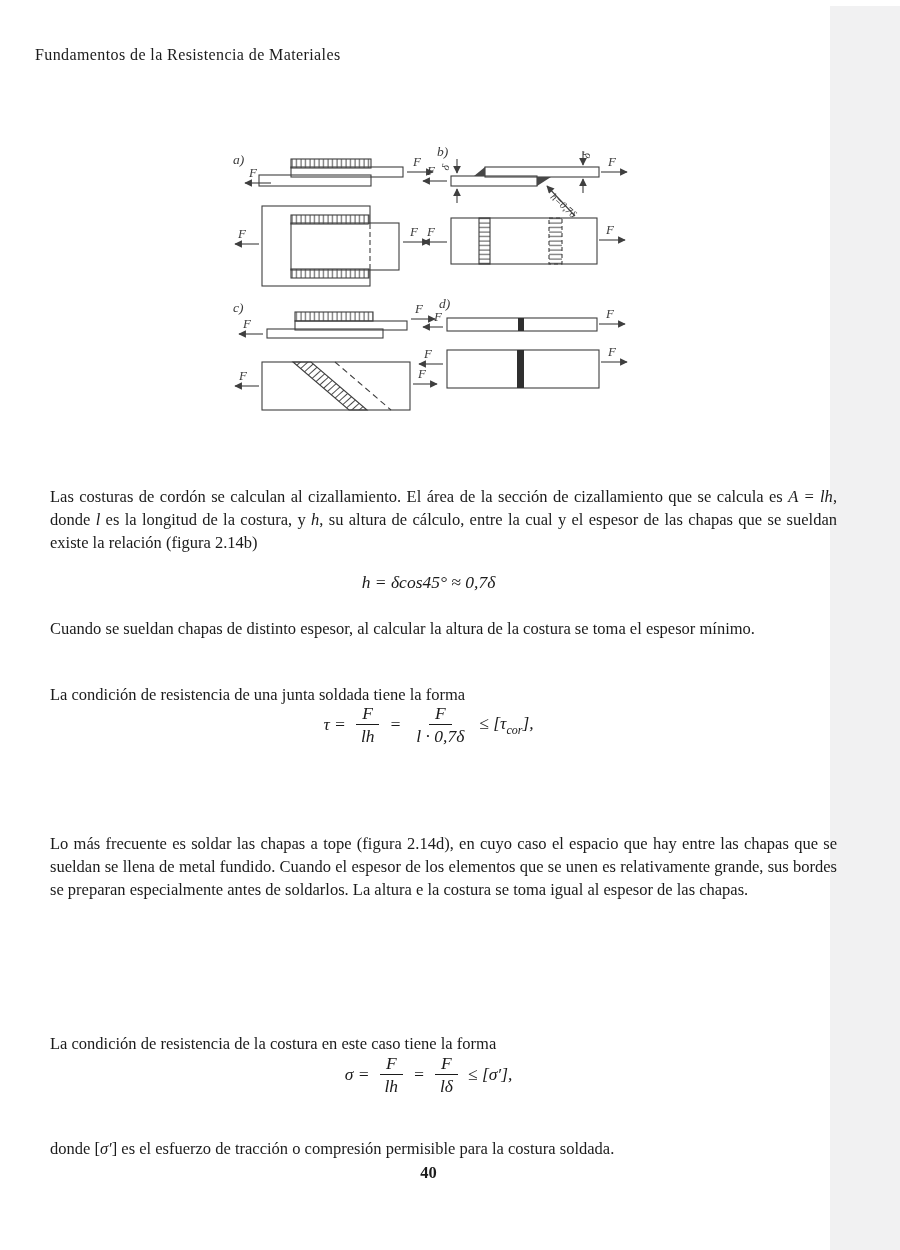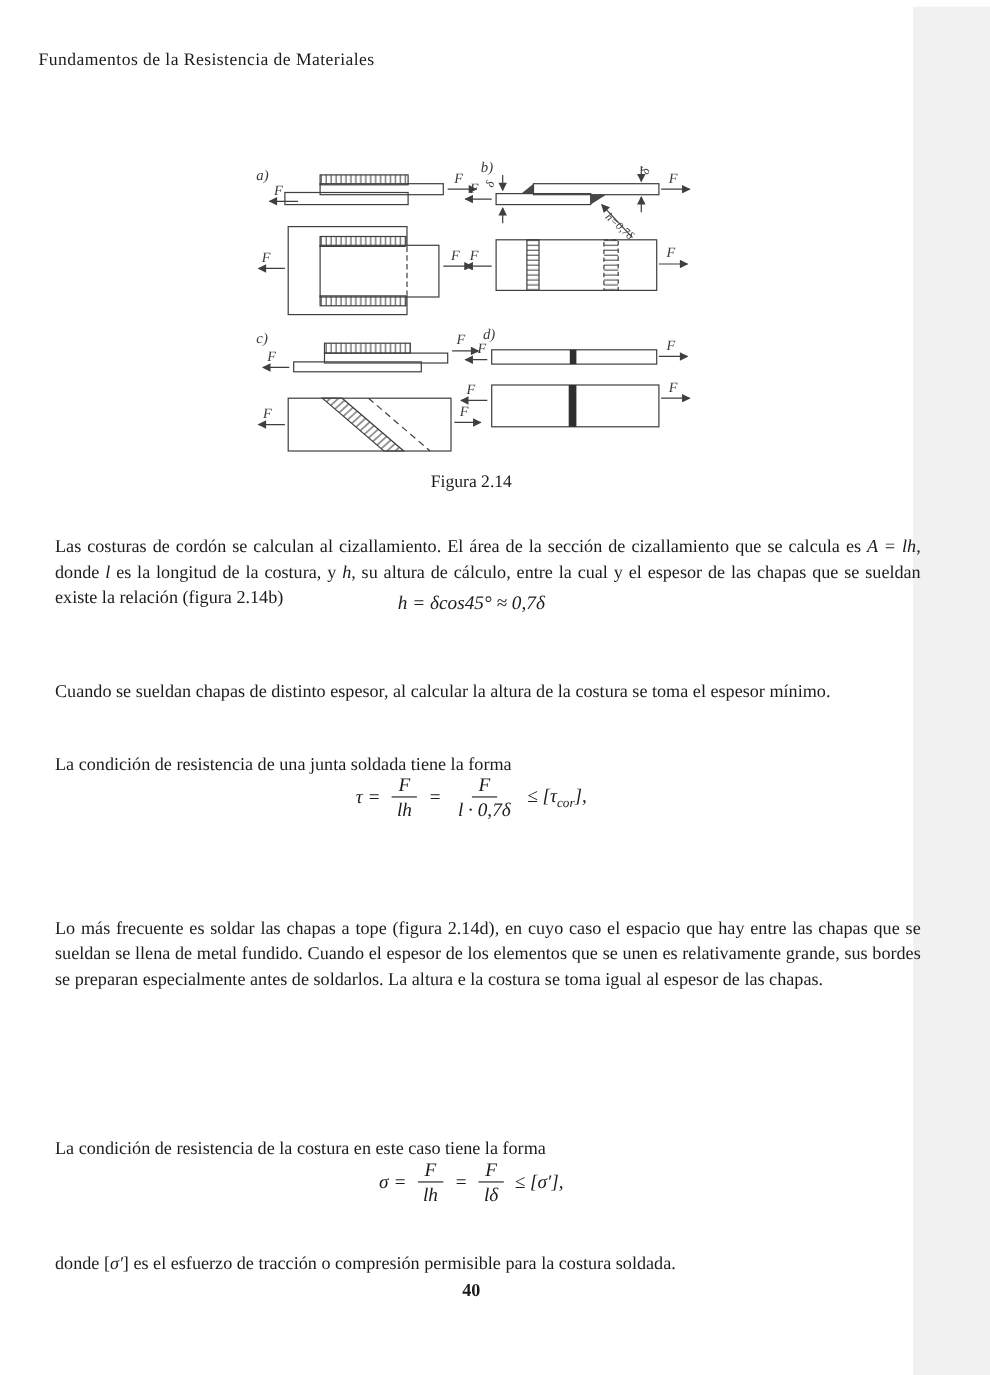--- a/index.html
+++ b/index.html
@@ -11,21 +11,21 @@
   .content { position:absolute; left:35px; top:0; width:787px; height:1158px; }
   .header { position:absolute; top:46px; left:0; font-size:16px; letter-spacing:0.4px; }
   .fig-svg { position:absolute; left:192px; top:122px; }
   .caption { position:absolute; top:430px; left:0; width:100%; text-align:center; font-size:16px; }
   .para { position:absolute; left:0; width:100%; margin:15px; font-size:16.5px; line-height:23px; text-align:justify; }
   .p1{top:470px} .p2{top:602px} .p3{top:668px} .p4{top:772px}
   .p5{top:817px} .p6{top:927px} .p7{top:1017px} .p8{top:1122px}
   .math { font-style:italic; }
   .formula { position:absolute; left:0; width:100%; display:flex; justify-content:center;
              align-items:center; font-style:italic; font-size:17.5px; gap:7px; }
-  .f1{top:538px} .f2{top:704px} .f3{top:1054px}
+  .f1{top:572px} .f2{top:704px} .f3{top:1054px}
   .frac { display:inline-flex; flex-direction:column; align-items:center; margin:0 2px; }
   .frac .num { padding:0 6px 2px; border-bottom:1.4px solid #1b1b1b; line-height:1.05; }
   .frac .den { padding:2px 6px 0; line-height:1.05; }
   sub.small { font-size:12px; }
   .pagenum { position:absolute; top:1163px; left:0; width:100%; text-align:center;
              font-weight:bold; font-size:16.5px; }
   .figtext { font-family:"Liberation Serif", serif; font-style:italic; fill:#3a3a3a; stroke:none; }
   .fF { font-size:13px; }
   .fLbl { font-size:13.5px; }
   .fDim { font-size:11px; }
@@ -132,21 +132,20 @@
       <text class="figtext fF" x="207" y="199">F</text>
       <rect x="220" y="228" width="152" height="38"></rect>
       <rect x="290" y="228" width="7" height="38" fill="#2f2f2f" stroke="none"></rect>
       <line x1="216" y1="242" x2="192" y2="242" marker-end="url(#ar)"></line>
       <text class="figtext fF" x="197" y="236">F</text>
       <line x1="374" y1="240" x2="400" y2="240" marker-end="url(#ar)"></line>
       <text class="figtext fF" x="381" y="234">F</text>
     </g>
   </svg>
 
-  <div class="caption">Figura 2.14</div>
 
   <p class="para p1"><span>Las costuras de cordón se calculan al cizallamiento. El área de la sección de cizallamiento que se calcula es </span><span class="math">A = lh</span><span>, donde </span><span class="math">l</span><span> es la longitud de la costura, y </span><span class="math">h</span><span>, su altura de cálculo, entre la cual y el espesor de las chapas que se sueldan existe la relación (figura 2.14b)</span></p>
 
   <div class="formula f1">
       <span class="math">h = δcos45° ≈ 0,7δ</span>
     </div>
 
   <p class="para p2">Cuando se sueldan chapas de distinto espesor, al calcular la altura de la costura se toma el espesor mínimo.</p>
 
   <p class="para p3">La condición de resistencia de una junta soldada tiene la forma</p>

